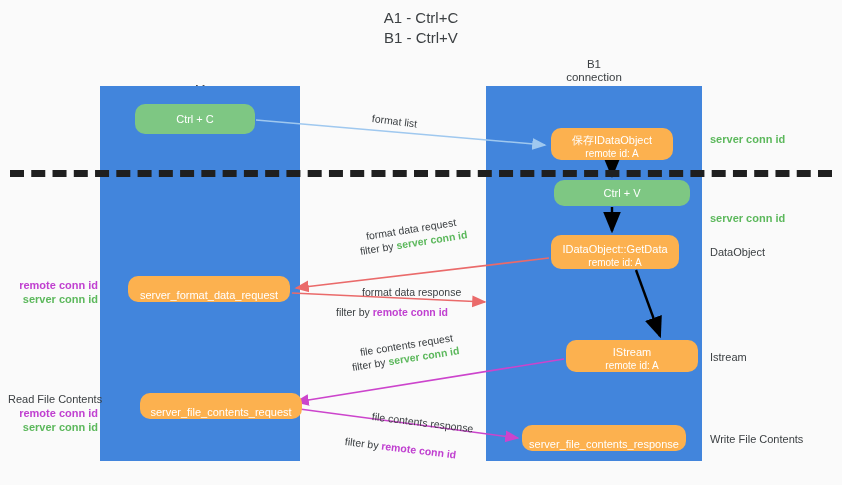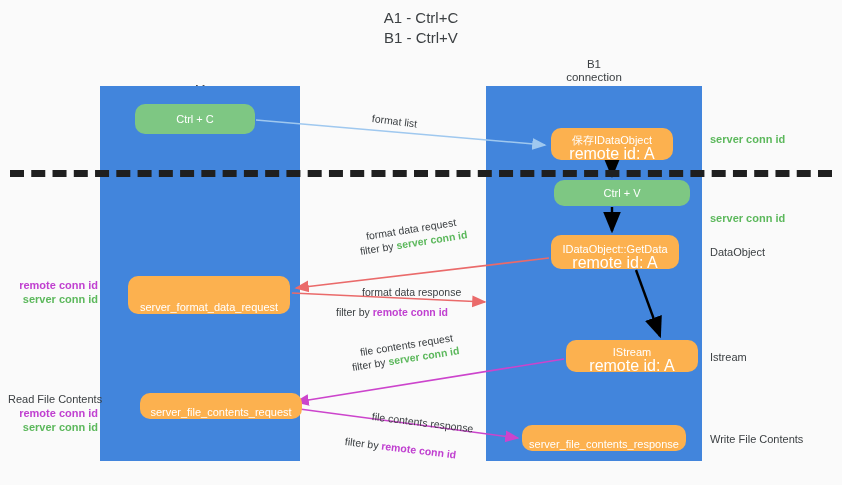--- a/index.html
+++ b/index.html
@@ -64,27 +64,27 @@
     align-items: center;
     justify-content: center;
     color: #ffffff;
     font-size: 11px;
     line-height: 13px;
     text-align: center;
     border-radius: 10px;
   }
   .node.green { background: #7ec783; }
   .node.orange { background: #fcb14f; justify-content: flex-end; }
-  .node .l2 { font-size: 16px; }
+  .node .l2 { font-size: 10px; }
 
   #node-ctrlc  { left: 135px; top: 104px; width: 120px; height: 30px; }
   #node-save   { left: 551px; top: 128px; width: 122px; height: 32px; }
   #node-ctrlv  { left: 554px; top: 180px; width: 136px; height: 26px; text-align: center; }
   #node-getdata{ left: 551px; top: 235px; width: 128px; height: 34px; }
-  #node-sfdreq { left: 128px; top: 276px; width: 162px; height: 38px; }
+  #node-sfdreq { left: 128px; top: 276px; width: 162px; height: 26px; }
   #node-sfdres { left: 489px; top: 289px; width: 156px; height: 26px; }
   #node-istream{ left: 566px; top: 340px; width: 132px; height: 32px; }
   #node-sfcreq { left: 140px; top: 393px; width: 162px; height: 26px; }
   #node-sfcres { left: 522px; top: 425px; width: 164px; height: 26px; }
 
   
   .annot {
     font-size: 11px;
     line-height: 14px;
     color: #3c4043;

